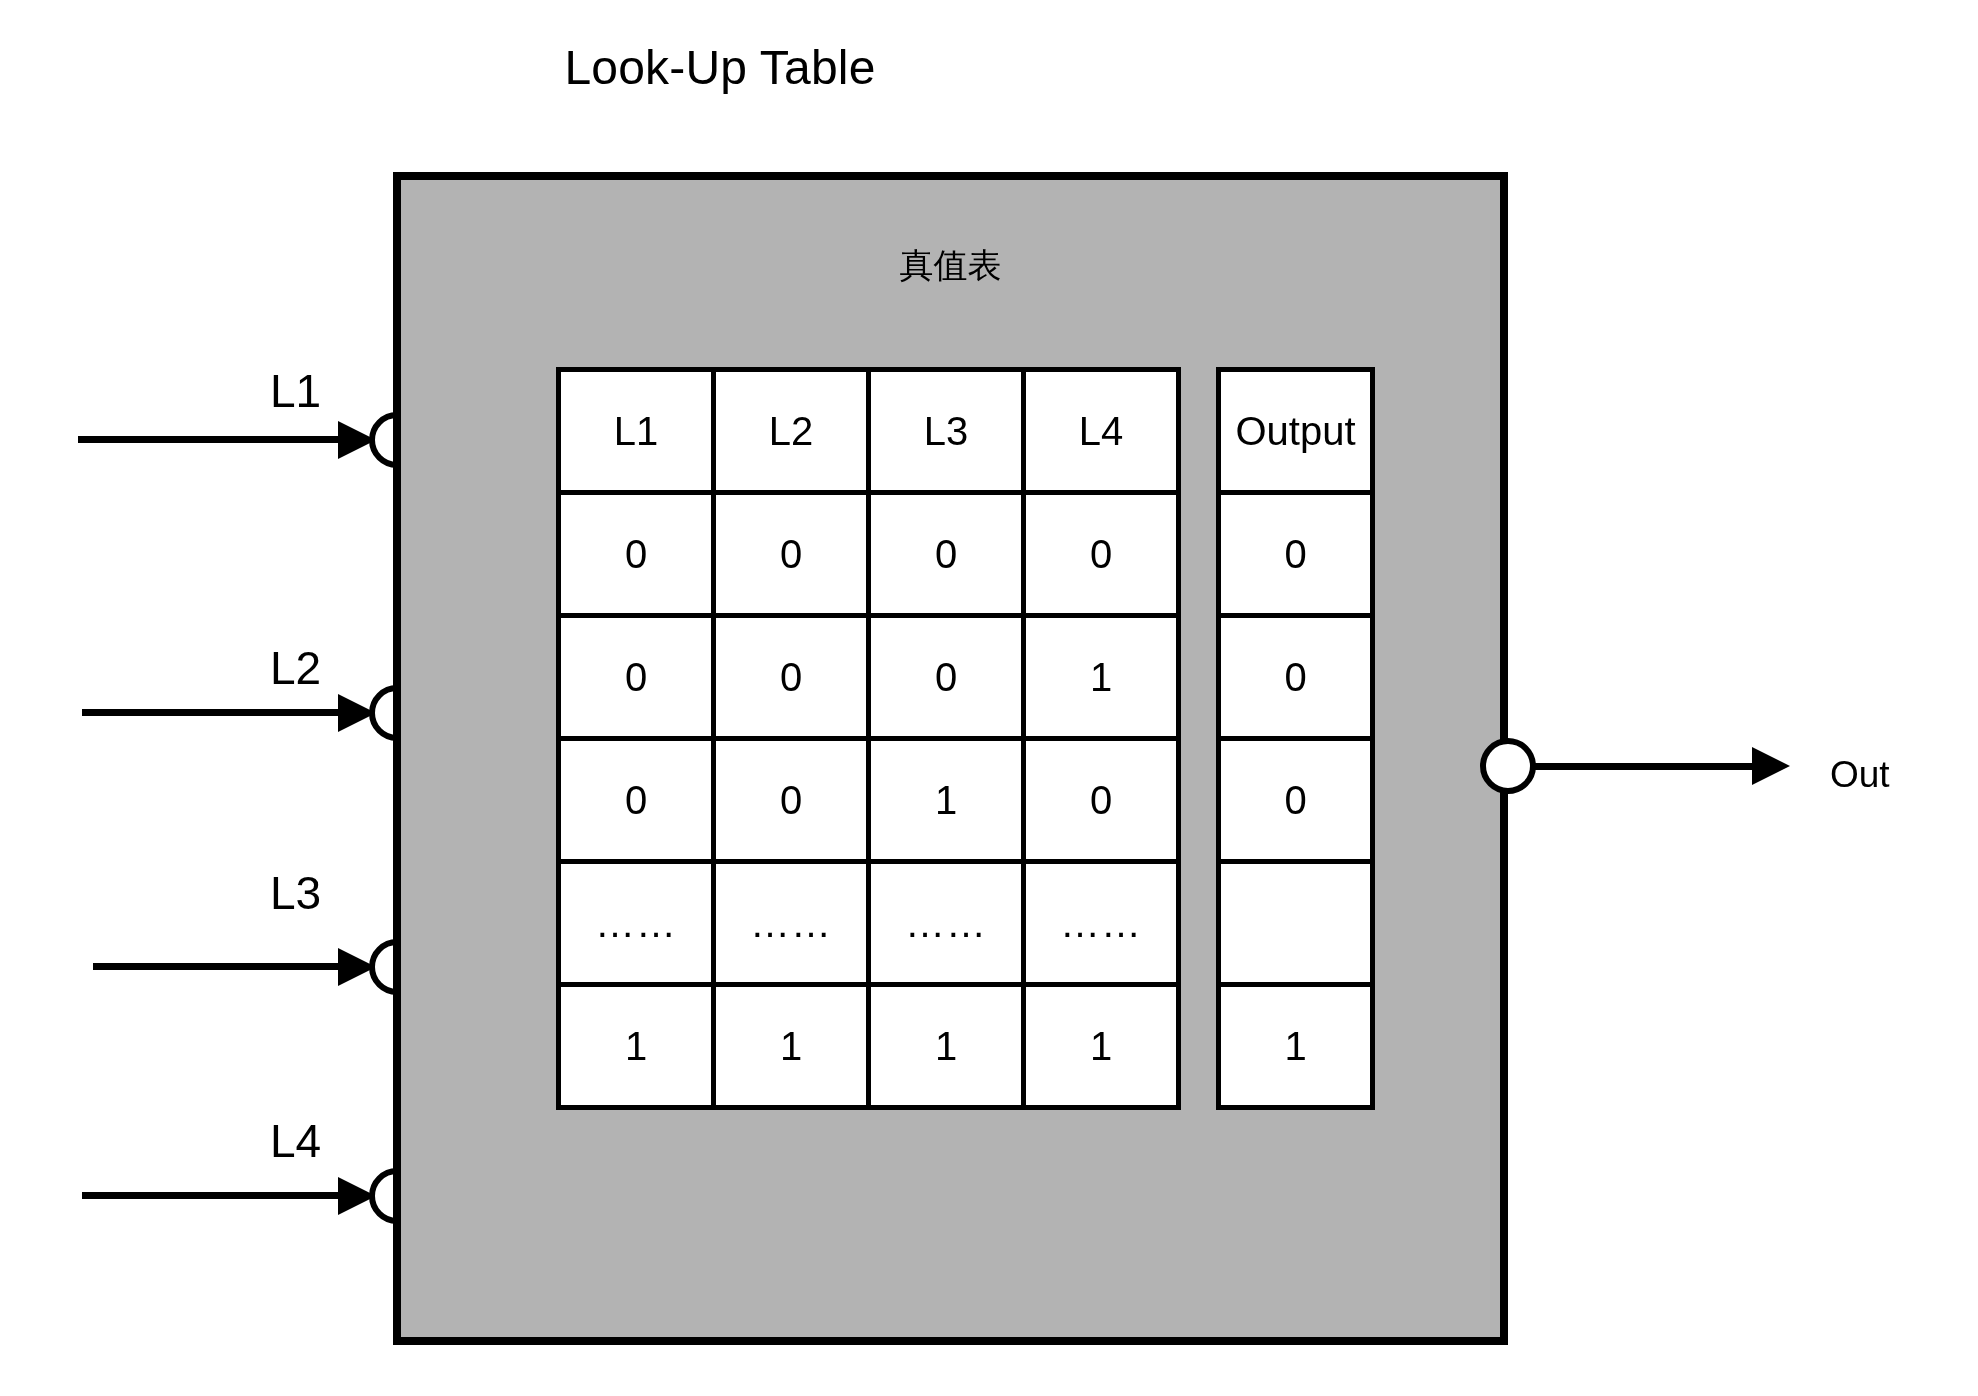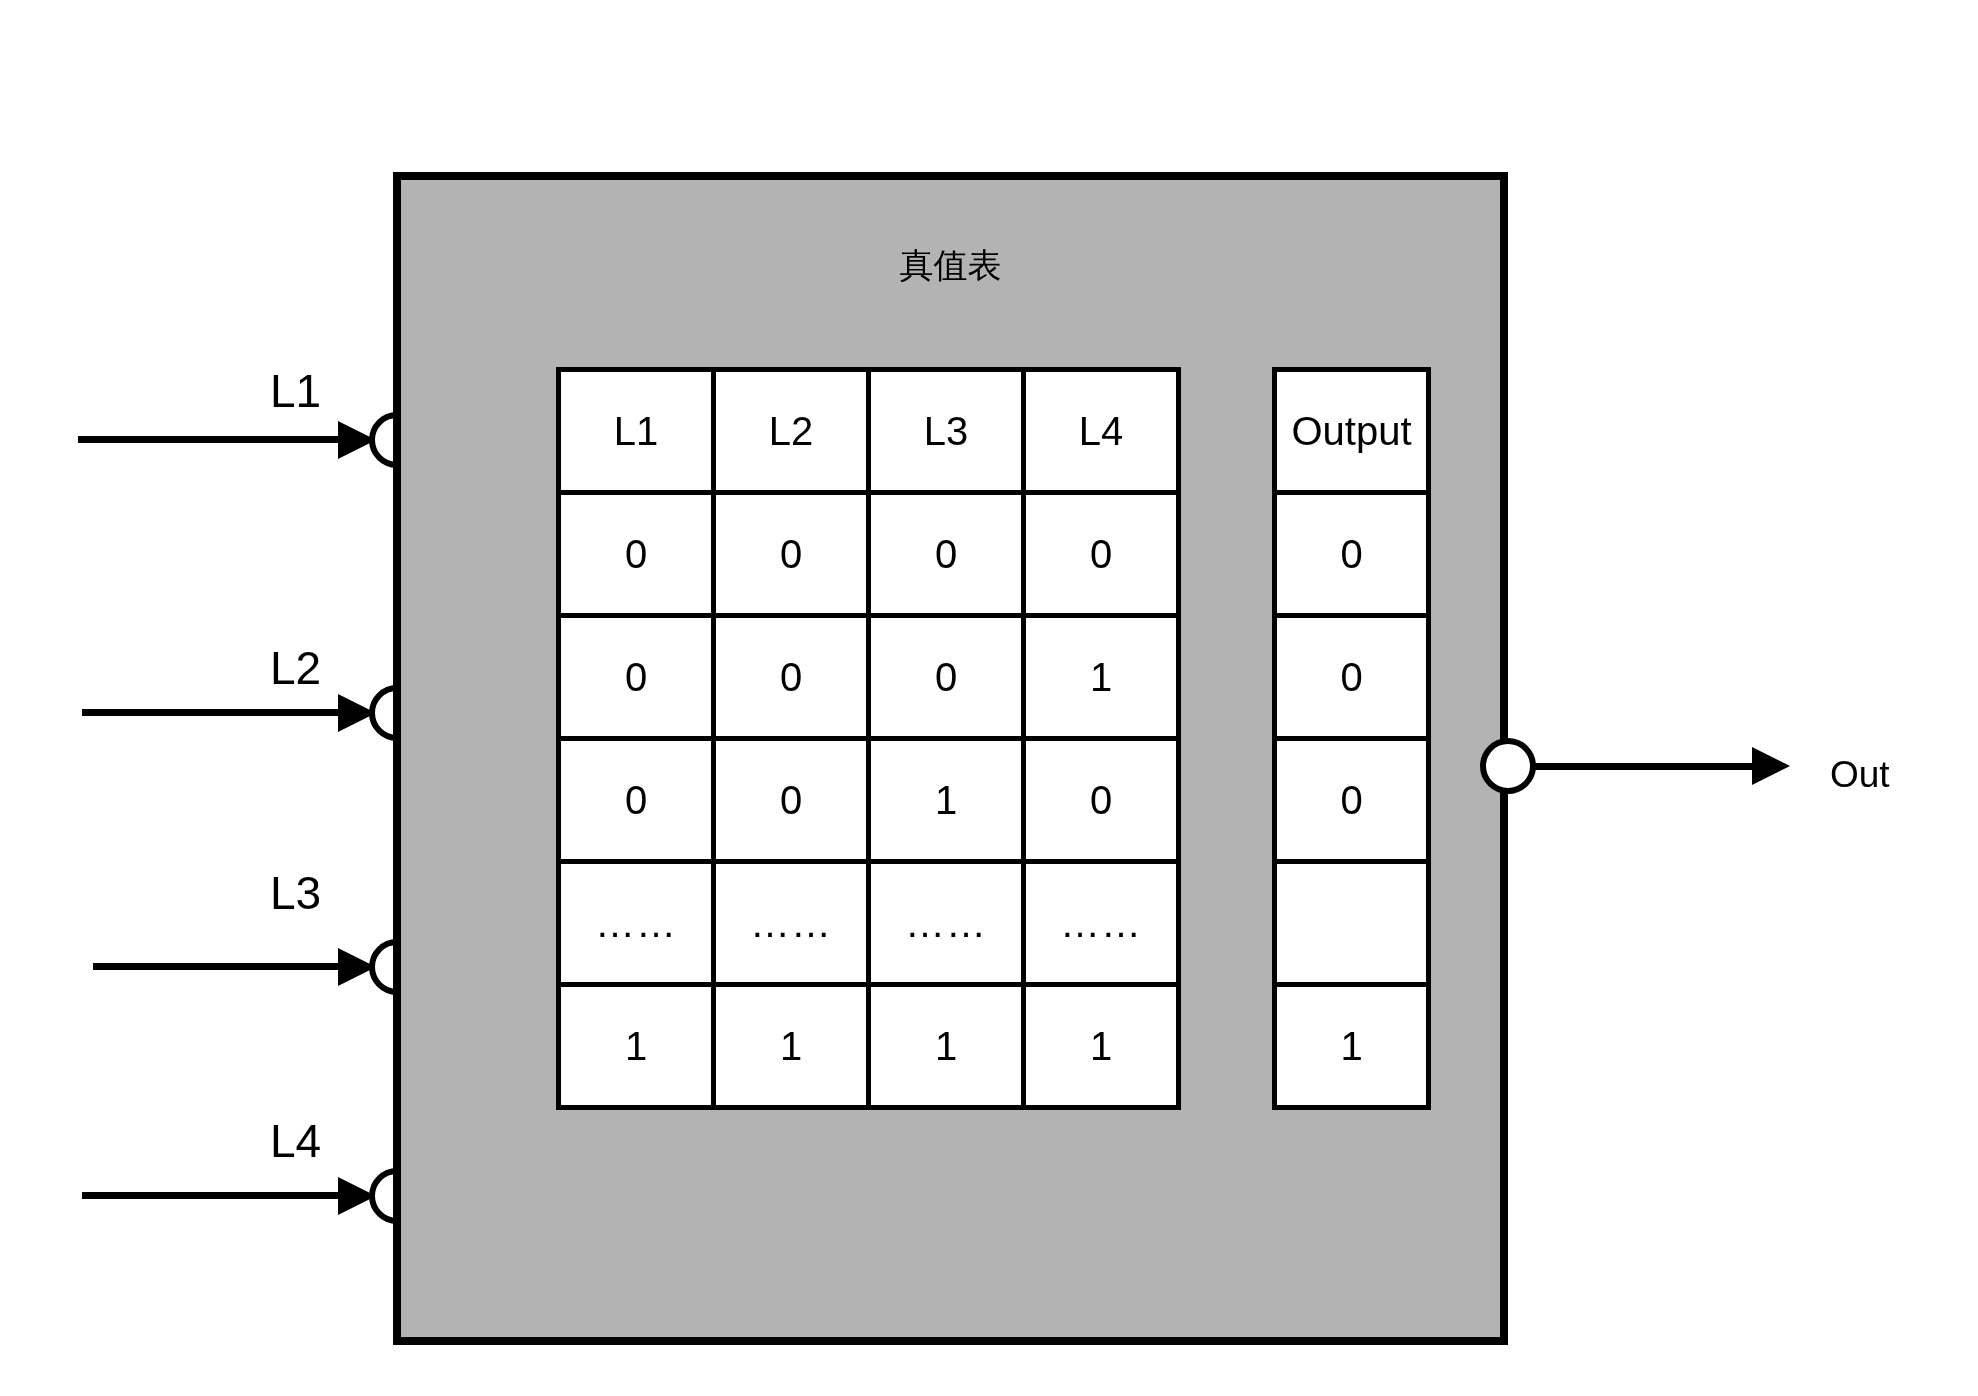--- a/index.html
+++ b/index.html
@@ -73,21 +73,21 @@
     color: #000000;
   }
   #input-table {
     left: 556px;
     top: 367px;
     width: 602px;
   }
   #input-table td { width: 150px; }
 
   #output-table {
-    left: 1272px;
+    left: 1216px;
     top: 367px;
     width: 149px;
   }
   #output-table td { width: 149px; }
 
   .ellipsis-cell {
     letter-spacing: 1px;
   }
 
   
@@ -126,20 +126,21 @@
     white-space: nowrap;
     left: 1830px;
     top: 756px;
   }
 </style>
 </head>
 <body>
 
 <div id="stage">
 
+  <div id="title">Look-Up Table</div>
 
   <div class="pin-label" style="left:270px; top:368px;">L1</div>
   <div class="wire" style="left:78px; top:436px; width:276px;"></div>
   <div class="arrow-right" style="left:338px; top:421px;"></div>
   <div class="pin" style="left:369px; top:412px;"></div>
 
   <div class="pin-label" style="left:270px; top:645px;">L2</div>
   <div class="wire" style="left:82px; top:709px; width:272px;"></div>
   <div class="arrow-right" style="left:338px; top:694px;"></div>
   <div class="pin" style="left:369px; top:685px;"></div>

